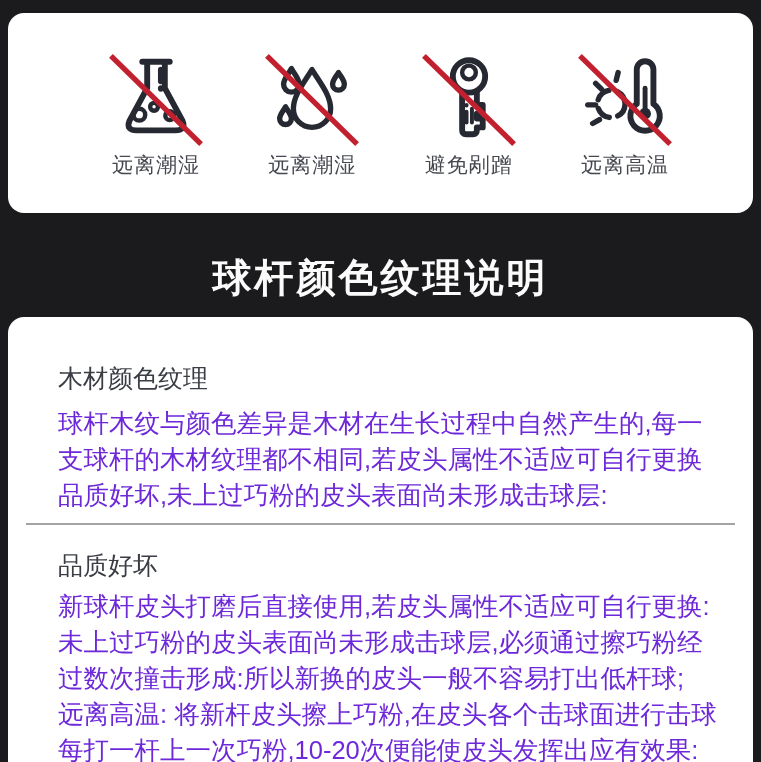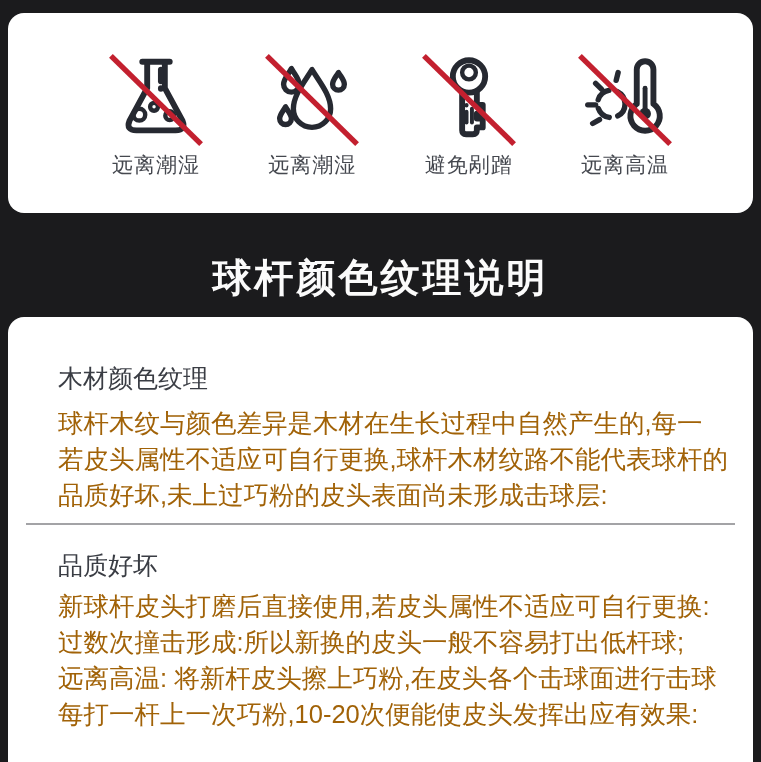--- a/index.html
+++ b/index.html
@@ -43,21 +43,21 @@
     top:317px;height:560px;
     padding:46px 18px 0 18px;box-sizing:border-box;
   }
   .text-block{margin-left:32px;margin-right:10px;}
   .sec-heading{
     font-size:25px;font-weight:normal;color:#3a3d44;
     line-height:30px;margin:0 0 12px 0;white-space:nowrap;
   }
   .sec-heading.second{margin-top:22px;margin-bottom:8px;}
   .para-line{
-    font-size:25.5px;color:#a16207;line-height:36px;
+    font-size:25.5px;color:#6d28d9;line-height:36px;
     white-space:nowrap;
   }
   .divider{
     border:none;border-top:2px solid #a3a3a6;
     margin:10px 0 25px 0;height:0;
   }
 </style>
 </head>
 <body>
 
@@ -130,27 +130,28 @@
 
 <div class="title-band">
   <div class="page-title">球杆颜色纹理说明</div>
 </div>
 
 <div class="card info-card">
 
   <div class="text-block">
     <div class="sec-heading">木材颜色纹理</div>
     <div class="para-line">球杆木纹与颜色差异是木材在生长过程中自然产生的,每一</div>
-    <div class="para-line">若皮头属性不适应可自行更换,球杆木材纹路不能代表球杆的</div>
+    <div class="para-line">支球杆的木材纹理都不相同,若皮头属性不适应可自行更换</div>
     <div class="para-line">品质好坏,未上过巧粉的皮头表面尚未形成击球层:</div>
   </div>
 
   <hr class="divider">
 
   <div class="text-block">
     <div class="sec-heading second">品质好坏</div>
     <div class="para-line">新球杆皮头打磨后直接使用,若皮头属性不适应可自行更换:</div>
+    <div class="para-line">未上过巧粉的皮头表面尚未形成击球层,必须通过擦巧粉经</div>
     <div class="para-line">过数次撞击形成:所以新换的皮头一般不容易打出低杆球;</div>
     <div class="para-line">远离高温: 将新杆皮头擦上巧粉,在皮头各个击球面进行击球</div>
     <div class="para-line">每打一杆上一次巧粉,10-20次便能使皮头发挥出应有效果:</div>
   </div>
 
 </div>
 
 </body></html>

